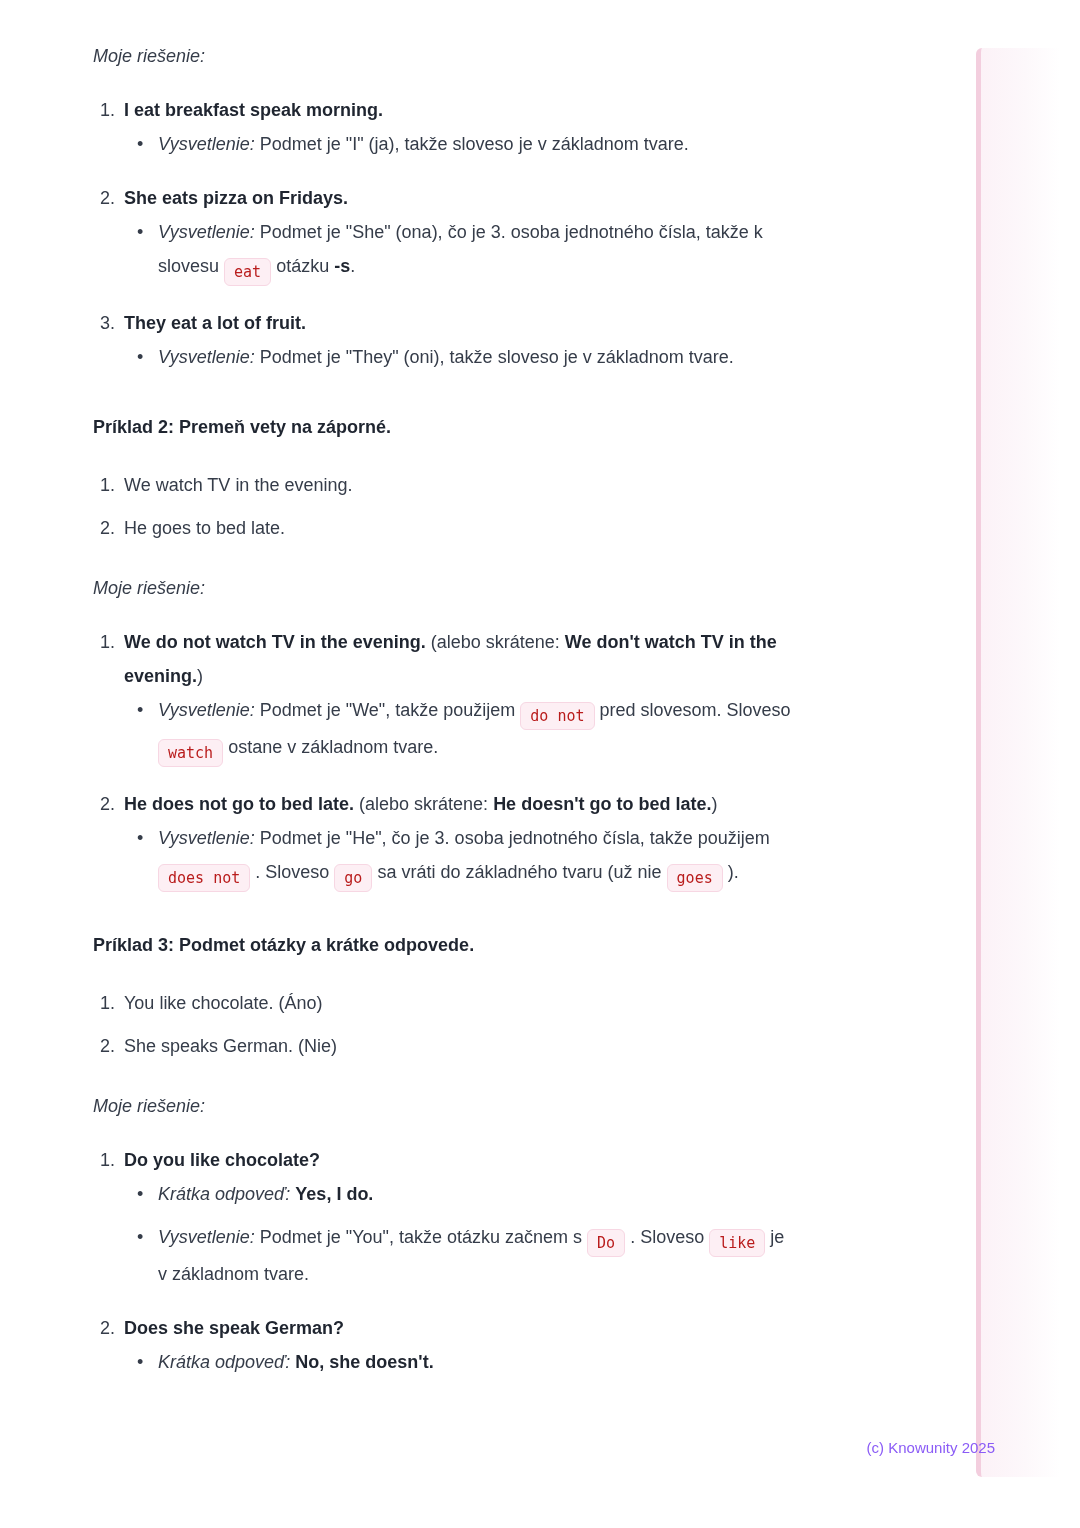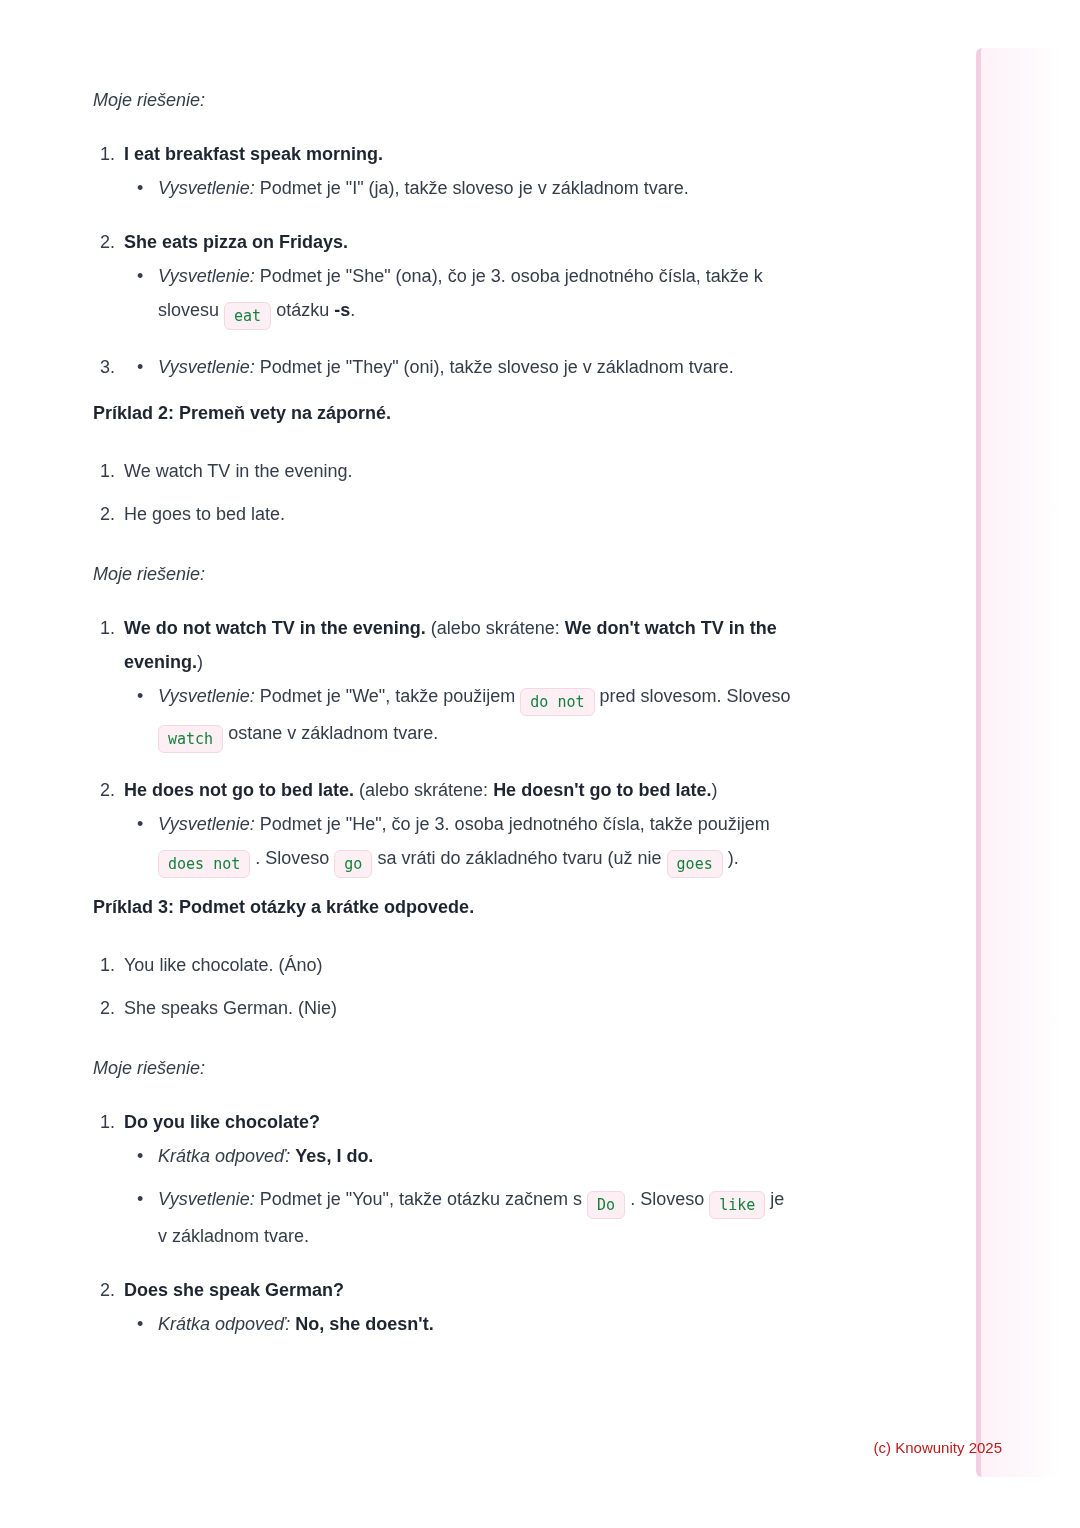--- a/index.html
+++ b/index.html
@@ -2,54 +2,54 @@
 <html><head>
 <meta charset="utf-8">
 <style>
   * { margin:0; padding:0; box-sizing:border-box; }
   html,body { width:1080px; height:1528px; background:#ffffff; overflow:hidden; }
   body {
     position:relative;
     font-family:"Liberation Sans","DejaVu Sans",sans-serif;
     font-size:18px; line-height:34px; color:#353c49;
   }
-  .content { width:705px; margin-left:93px; padding-top:83px; }
+  .content { width:705px; margin-left:93px; padding-top:39px; }
   .sol-label { font-style:italic; color:#353c49; margin-bottom:20px; }
   .sol-label.mt { margin-top:26px; }
-  .heading { font-weight:bold; color:#1f2530; margin-top:12px; margin-bottom:24px; }
+  .heading { font-weight:bold; color:#1f2530; margin-top:36px; margin-bottom:24px; }
   .olist { margin-left:7px; }
   .oli { display:flex; }
   .oli.gap { margin-bottom:20px; }
   .oli.taskgap { margin-bottom:9px; }
   .num { flex:none; margin-right:7px; min-width:17px; }
   .itxt { flex:1; }
   b, strong { font-weight:bold; color:#1f2530; }
   i { font-style:italic; }
   .bullet { display:flex; }
   .bullet + .bullet { margin-top:9px; }
   .dot { flex:none; margin-left:13px; width:21px; color:#353c49; }
   .btxt { flex:1; }
   .code {
     display:inline-block;
     font-family:"DejaVu Sans Mono","Liberation Mono",monospace;
     font-size:15px; line-height:17px;
-    color:#15803d; background:#fdeff4;
+    color:#b91c1c; background:#fdeff4;
     border:1px solid #f7d7e3; border-radius:6px;
     padding:5px 9px 4px 9px;
     vertical-align:-5px;
   }
   .edge-strip {
     position:absolute; left:976px; top:48px; width:104px; height:1429px;
     border-left:5px solid #f3cede;
     border-top-left-radius:6px; border-bottom-left-radius:6px;
     background:linear-gradient(to right, #fcf2f7 0%, #fdf8fb 45%, #ffffff 80%);
   }
   .copyright {
-    position:absolute; top:1437px; right:78px;
-    font-size:15px; line-height:22px; color:#b91c1c;
+    position:absolute; top:1437px; right:85px;
+    font-size:15px; line-height:22px; color:#8b5cf6;
   }
 </style>
 </head>
 <body>
 
 <div class="content">
 
   <p class="sol-label">Moje riešenie:</p>
 
   <div class="olist">
@@ -84,20 +84,21 @@
           </div>
         </div>
       </div>
     </div>
   </div>
 
   <div class="olist" style="margin-top:20px;">
     <div class="oli">
       <span class="num">3.</span>
       <div class="itxt">
+        <div><b>They eat a lot of fruit.</b></div>
         <div class="bullet">
           <span class="dot">•</span>
           <div class="btxt">
             <i>Vysvetlenie:</i>
             <span>Podmet je "They" (oni), takže sloveso je v základnom tvare.</span>
           </div>
         </div>
       </div>
     </div>
   </div>

